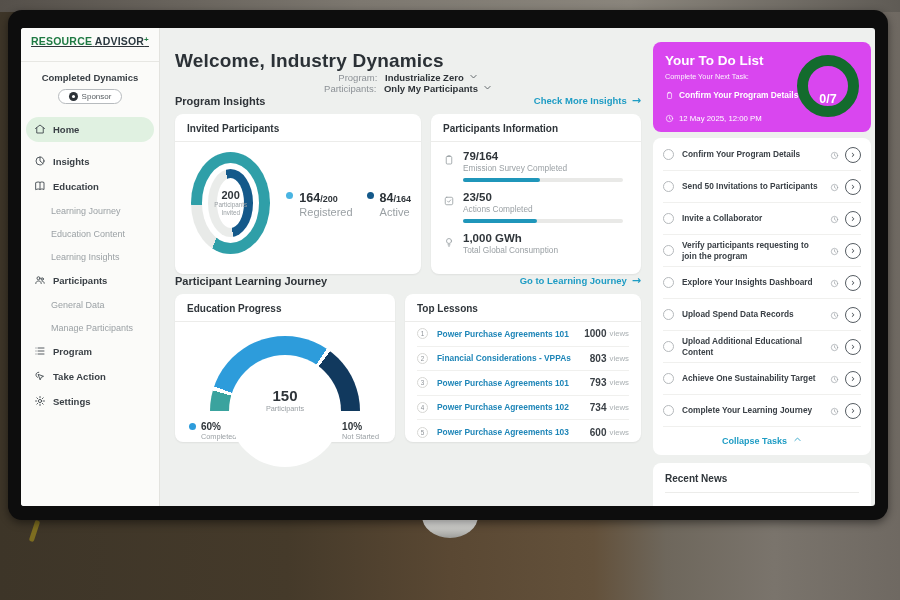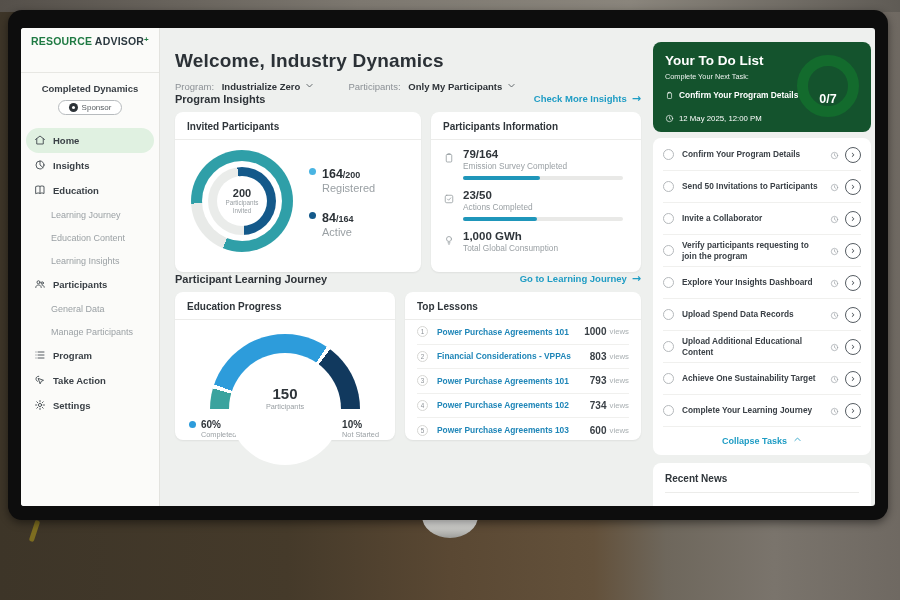--- a/index.html
+++ b/index.html
@@ -16,38 +16,38 @@
   
   .stand { position:absolute; left:422px; top:512px; width:56px; height:26px;
     background:linear-gradient(180deg,#f0f0ee 30%,#9d9d99); border-radius:0 0 28px 28px / 0 0 22px 22px; }
   .monitor { position:absolute; left:8px; top:10px; width:880px; height:510px;
     background:#0d0d0d; border-radius:14px; box-shadow:0 3px 8px rgba(0,0,0,.45); }
   .screen { position:absolute; left:13px; top:18px; width:854px; height:478px;
     background:#eef0ee; border-radius:3px; overflow:hidden; display:flex; color:#2f353a; }
 
   
   .sidebar { width:139px; background:#fbfbf9; border-right:1px solid #e3e3df; padding-top:7px; flex-shrink:0; }
-  .logo { text-align:center; font-size:10.5px; font-weight:bold; letter-spacing:.2px; padding-bottom:25px; border-bottom:1px solid #e7e7e3; }
+  .logo { text-align:center; font-size:10.5px; font-weight:bold; letter-spacing:.2px; padding-bottom:14px; border-bottom:1px solid #e7e7e3;text-decoration:underline; }
   .logo .g { color:#1f7a43; } .logo .d { color:#2c3940; } .logo .p { color:#1f7a43; font-size:8px; vertical-align:top; }
   .org { text-align:center; font-size:9.5px; font-weight:bold; color:#373d43; margin-top:10px; }
   .badge { width:64px; margin:6px auto 0; border:1px solid #b7bbbe; border-radius:10px; padding:2px 0;
     display:flex; align-items:center; justify-content:center; gap:4px; font-size:8px; color:#575d62; background:#fff; }
   .badge-dot { width:9px; height:9px; border-radius:50%; background:#2c3237; display:inline-flex; align-items:center; justify-content:center; }
   .badge-dot::after { content:""; width:3px; height:3px; background:#fff; border-radius:50%; }
   .nav { margin-top:13px; }
   .nav-item { display:flex; align-items:center; gap:7px; height:25px; padding-left:13px;
     font-size:9.5px; font-weight:bold; color:#3a4046; cursor:pointer; }
-  .nav-item.active { background:#e0f1e1; border-radius:14px; margin:0 5px; padding-left:8px; }
+  .nav-item.active { background:#e0f1e1; border-radius:14px; margin:7px 5px; padding-left:8px; }
   .nav-item.sub { padding-left:30px; font-weight:normal; color:#9ba1a5; font-size:9px; height:23px; }
   .nav-item svg { width:12px; height:12px; stroke:#41484e; stroke-width:1.8; fill:none; stroke-linecap:round; stroke-linejoin:round; }
 
   
   .main { flex:1; padding:22px 12px 0 15px; min-width:0; }
   .welcome { font-size:19px; font-weight:bold; color:#2b3136; letter-spacing:.2px; }
-  .filters { display:flex; gap:34px; margin-top:9px; font-size:9.5px; align-items:center; }
+  .filters { display:flex; font-size:9.5px; align-items:center;flex-direction:column; }
   .filters .lab { color:#8c9196; }
   .dd { display:inline-flex; align-items:center; gap:5px; font-weight:bold; color:#2e3338; margin-left:5px; cursor:pointer; }
   .chev svg { width:9px; height:9px; stroke:#555b60; stroke-width:2.4; fill:none; stroke-linecap:round; }
   .sec-row { display:flex; justify-content:space-between; align-items:center; }
   .sec-h { font-size:11px; font-weight:bold; color:#2e3338; }
   .tlink { font-size:9.5px; font-weight:bold; color:#1e9cc4; cursor:pointer; display:flex; align-items:center; gap:5px; }
   .tlink .arr { font-family:"DejaVu Sans",sans-serif; font-size:11px; }
 
   .cards { display:flex; gap:10px; margin-top:7px; }
   .card { background:#fff; border-radius:8px; box-shadow:0 1px 2px rgba(30,30,30,.07); }
@@ -59,21 +59,21 @@
   .donut { position:relative; width:102px; height:102px; }
   .ring1 { position:absolute; inset:0; border-radius:50%;
     background:conic-gradient(from 267deg,#2f9fa8 0 295deg,#e8eae8 295deg 360deg); }
   .ring1::after { content:""; position:absolute; inset:11px; background:#fff; border-radius:50%; }
   .ring2 { position:absolute; inset:17px; border-radius:50%;
     background:conic-gradient(from 352deg,#14598a 0 184deg,#eaecea 184deg 360deg); }
   .ring2::after { content:""; position:absolute; inset:9px; background:#fff; border-radius:50%; }
   .donut-center { position:absolute; inset:0; display:flex; flex-direction:column; align-items:center; justify-content:center; z-index:2; }
   .donut-center .v { font-size:11px; font-weight:bold; }
   .donut-center .l { font-size:6.3px; color:#9aa0a4; line-height:1.3; }
-  .leg { display:flex; flex-direction:column; gap:14px; }
+  .leg { display:flex; flex-direction:row; gap:14px; }
   .leg-item { display:flex; align-items:flex-start; gap:6px; }
   .leg-dot { width:7px; height:7px; border-radius:50%; margin-top:4px; }
   .dot-reg { background:#49b4e2; } .dot-act { background:#14598a; }
   .leg-val { font-size:12.5px; font-weight:bold; color:#2b3136; }
   .leg-of { font-size:9px; font-weight:bold; }
   .leg-lab { font-size:11px; color:#9aa0a4; }
 
   
   .card-info { flex:1; height:160px; }
   .info-body { padding:8px 14px 0 12px; }
@@ -106,21 +106,21 @@
   .lesson-row { display:flex; align-items:center; height:24.5px; margin:0 12px; border-bottom:1px solid #f0f0ee; cursor:pointer; }
   .lesson-row:last-child { border-bottom:none; }
   .rank { width:11px; height:11px; border:1px solid #d7d7d4; border-radius:50%; font-size:6.3px; color:#8c9196;
     display:flex; align-items:center; justify-content:center; flex-shrink:0; }
   .lesson-t { flex:1; margin-left:9px; font-size:8.4px; font-weight:bold; color:#1f86b8; }
   .views-v { font-size:10px; font-weight:bold; color:#3a4046; }
   .views-w { font-size:7.8px; color:#aab0b3; margin-left:3px; }
 
   
   .rightcol { width:222px; padding:14px 4px 0 0; flex-shrink:0; }
-  .todo-panel { position:relative; background:#14532d; border-radius:8px; height:90px; padding:11px 12px; color:#fff; }
+  .todo-panel { position:relative; background:#d946ef; border-radius:8px; height:90px; padding:11px 12px; color:#fff; }
   .todo-title { font-size:13.5px; font-weight:bold; }
   .todo-sub { font-size:7.3px; margin-top:4px; opacity:.92; }
   .todo-line { display:flex; align-items:center; gap:5px; margin-top:5px; }
   .todo-line svg { width:9px; height:9px; stroke:#fff; stroke-width:1.8; fill:none; stroke-linecap:round; stroke-linejoin:round; }
   .todo-next { font-size:8.4px; font-weight:bold; }
   .todo-due { font-size:7.8px; }
   .counter { position:absolute; right:12px; top:13px; width:62px; height:62px; border:11px solid #136b2d; border-radius:50%;
     display:flex; align-items:flex-end; justify-content:center; font-size:12.5px; font-weight:bold; }
 
   .tasks-panel { background:#fff; border-radius:8px; margin-top:6px; padding:1px 10px 0; }

